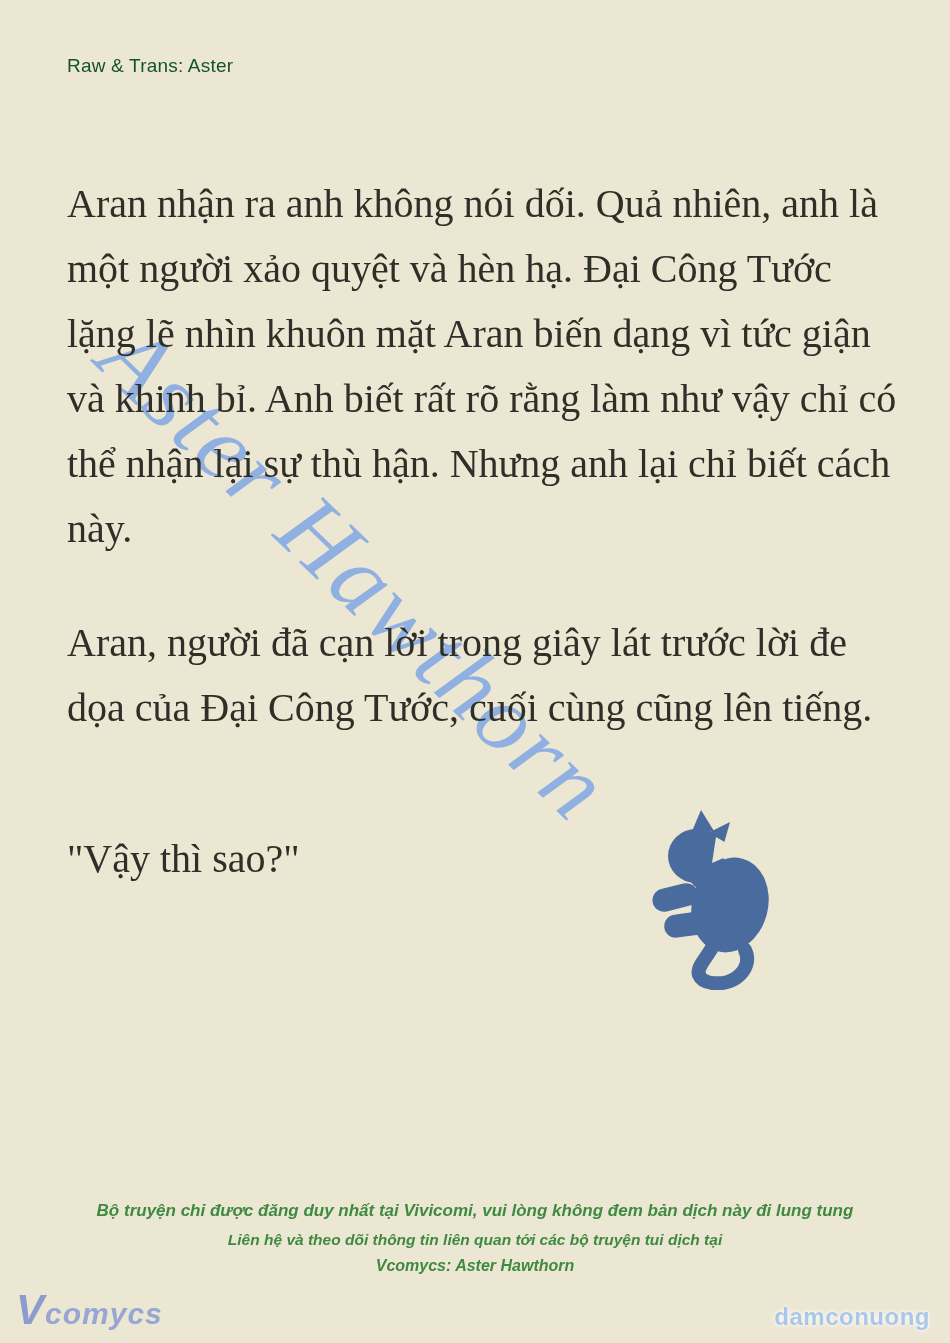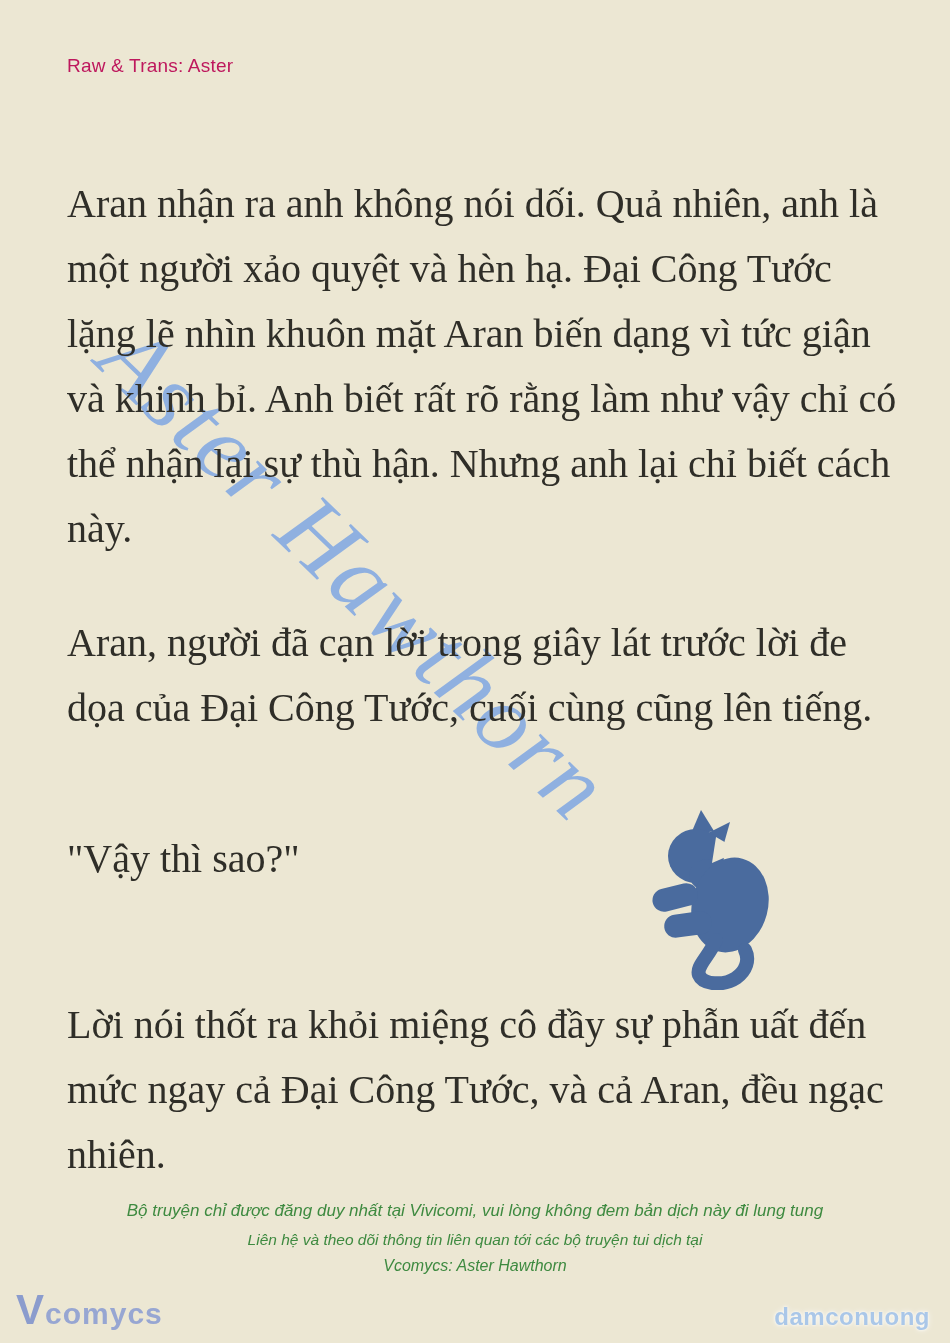--- a/index.html
+++ b/index.html
@@ -17,21 +17,21 @@
     position:relative;
     width:950px;height:1343px;
     background:var(--bg);
     overflow:hidden;
     font-family:"Liberation Serif", serif;
     margin:0 auto;
   }
   .credit{
     position:absolute;left:67px;top:55px;
     font-family:"Liberation Sans", sans-serif;
-    font-size:19px;color:#be185d;letter-spacing:.2px;
+    font-size:19px;color:#14532d;letter-spacing:.2px;
     z-index:2;
   }
   .watermark{
     position:absolute;left:150px;top:306px;
     font-size:97px;font-style:italic;line-height:1;
     color:var(--wm);opacity:.85;white-space:nowrap;
     letter-spacing:3px;
     transform:rotate(44deg);transform-origin:0 0;
     z-index:1;pointer-events:none;
     font-family:"Liberation Serif", serif;
@@ -45,30 +45,30 @@
   .p2{top:610px;}
   .quote{top:826px;}
   .p3{top:992px;}
   .cat{
     position:absolute;left:650px;top:810px;width:128px;height:180px;
     z-index:3;
   }
   .footer-line{
     position:absolute;left:0;width:100%;text-align:center;
     font-family:"Liberation Sans", sans-serif;
-    font-weight:normal;font-style:italic;color:var(--green);
+    font-weight:bold;font-style:italic;color:var(--green);
     z-index:2;margin:0;
   }
   .f1{top:1201px;font-size:17px;}
   .f2{top:1231px;font-size:15.5px;}
   .f3{top:1257px;font-size:16px;}
   .vcomycs{
     position:absolute;left:16px;top:1288px;
     font-family:"Liberation Sans", sans-serif;
-    font-weight:bold;
+    font-weight:bold;font-style:italic;
     font-size:30px;color:var(--periwinkle);
     letter-spacing:1px;z-index:2;line-height:44px;
   }
   .vcomycs::first-letter{
     font-size:42px;color:#8b9ccd;
   }
   .damconuong{
     position:absolute;right:20px;top:1303px;
     font-family:"Liberation Sans", sans-serif;
     font-weight:bold;font-size:24px;letter-spacing:.5px;
@@ -83,21 +83,20 @@
 
 <div class="page">
 
   <div class="credit">Raw &amp; Trans: Aster</div>
 
   <div class="watermark">Aster Hawthorn</div>
 
   <p class="para p1">Aran nhận ra anh không nói dối. Quả nhiên, anh là một người xảo quyệt và hèn hạ. Đại Công Tước lặng lẽ nhìn khuôn mặt Aran biến dạng vì tức giận và khinh bỉ. Anh biết rất rõ rằng làm như vậy chỉ có thể nhận lại sự thù hận. Nhưng anh lại chỉ biết cách này.</p>
   <p class="para p2">Aran, người đã cạn lời trong giây lát trước lời đe dọa của Đại Công Tước, cuối cùng cũng lên tiếng.</p>
   <p class="para quote">"Vậy thì sao?"</p>
-  <p class="para p3">Lời nói thốt ra khỏi miệng cô đầy sự phẫn uất đến mức ngay cả Đại Công Tước, và cả Aran, đều ngạc nhiên.</p>
 
   <svg class="cat" viewBox="0 0 128 180" xmlns="http://www.w3.org/2000/svg">
     <g fill="#4a6b9e">
       <polygon points="40,26 51,0 64,21"></polygon>
       <polygon points="58,23 80,12 73,37"></polygon>
       <ellipse cx="46" cy="46" rx="28" ry="27"></ellipse>
       <ellipse cx="59" cy="65" rx="20" ry="16"></ellipse>
       <ellipse cx="80" cy="95" rx="38" ry="48" transform="rotate(15 80 95)"></ellipse>
       <rect x="2" y="76" width="46" height="23" rx="11.5" transform="rotate(-14 25 87)"></rect>
       <rect x="14" y="103" width="48" height="23" rx="11.5" transform="rotate(-8 38 114)"></rect>

